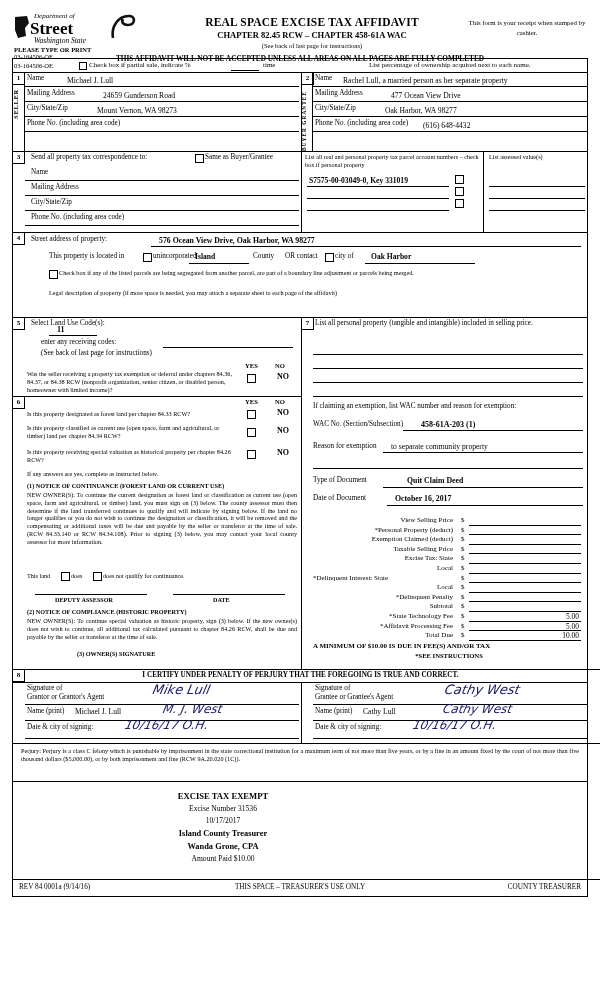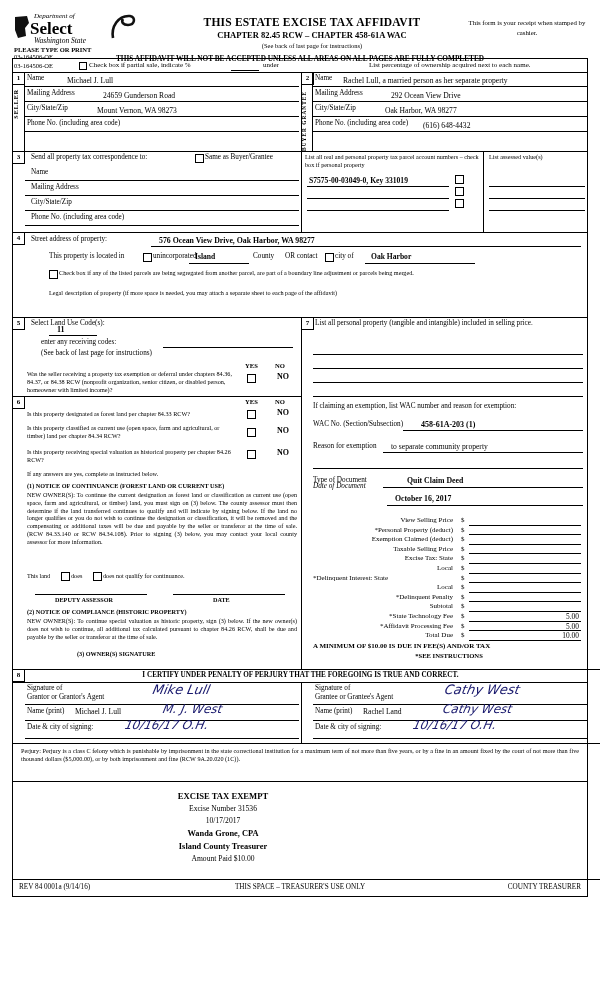--- a/index.html
+++ b/index.html
@@ -51,47 +51,47 @@
 </head>
 <body>
 
 <div class="page">
 
   <div class="hdr">
     <svg class="logo" viewBox="0 0 16 26">
       <path d="M1 3 L13 2 L15 9 L11 14 L12 22 L4 24 L1 16 Z" fill="#111"></path>
     </svg>
     <div class="dept">Department of</div>
-    <div class="revenue">Select</div>
+    <div class="revenue">Street</div>
     <div class="wastate">Washington State</div>
     <svg class="swirl" viewBox="0 0 26 28">
       <path d="M3 25 C1 14 8 2 20 3 C26 4 25 12 18 12 C13 12 11 9 13 6" stroke="#111" stroke-width="2.6" fill="none"></path>
     </svg>
     <div class="pleasetype">PLEASE TYPE OR PRINT</div>
     <div class="forms">
       <div>03-164506-OE</div>
       <div>03-164506-OE</div>
     </div>
     <div class="titleblock">
-      <div class="t1">THIS ESTATE EXCISE TAX AFFIDAVIT</div>
+      <div class="t1">REAL SPACE EXCISE TAX AFFIDAVIT</div>
       <div class="t2">CHAPTER 82.45 RCW – CHAPTER 458-61A WAC</div>
       <div class="t3">(See back of last page for instructions)</div>
     </div>
     <div class="receipt">This form is your receipt when stamped by cashier.</div>
     <div class="notice">THIS AFFIDAVIT WILL NOT BE ACCEPTED UNLESS ALL AREAS ON ALL PAGES ARE FULLY COMPLETED</div>
   </div>
 
   <div class="outer">
 
     <div class="chkline">
       <div class="cb" style="left:66px; top:3px;"></div>
       <span style="position:absolute; left:76px; top:2px;">Check box if partial sale, indicate %</span>
       <span class="uline" style="left:218px; top:11px; width:28px;"></span>
       <span style="position:absolute; left:222px; top:2px;"></span>
-      <span style="position:absolute; left:250px; top:2px;">under</span>
+      <span style="position:absolute; left:250px; top:2px;">time</span>
       <span style="position:absolute; left:356px; top:2px;">List percentage of ownership acquired next to each name.</span>
     </div>
 
     <div class="party">
       <div class="vline" style="left:288px;"></div>
 
       <div class="secnum" style="left:0;">1</div>
       <div class="vline" style="left:11px;"></div>
       <div class="sidelabel" style="left:0; top:16px;">SELLER</div>
 
@@ -114,21 +114,21 @@
       <div class="secnum" style="left:288px; border-left:1px solid #000;">2</div>
       <div class="vline" style="left:299px;"></div>
       <div class="sidelabel" style="left:288px; top:18px; font-size:5.4px;">BUYER GRANTEE</div>
 
       <div class="lbl" style="left:302px; top:1px;">Name</div>
       <div class="uline" style="left:300px; top:13px; width:274px;"></div>
       <div class="val" style="left:330px; top:3px;">Rachel Lull, a married person as her separate property</div>
 
       <div class="lbl" style="left:302px; top:16px;">Mailing Address</div>
       <div class="uline" style="left:300px; top:28px; width:274px;"></div>
-      <div class="val" style="left:378px; top:18px;">292 Ocean View Drive</div>
+      <div class="val" style="left:378px; top:18px;">477 Ocean View Drive</div>
 
       <div class="lbl" style="left:302px; top:31px;">City/State/Zip</div>
       <div class="uline" style="left:300px; top:43px; width:274px;"></div>
       <div class="val" style="left:372px; top:33px;">Oak Harbor, WA 98277</div>
 
       <div class="lbl" style="left:302px; top:46px;">Phone No. (including area code)</div>
       <div class="uline" style="left:300px; top:58px; width:274px;"></div>
       <div class="val" style="left:410px; top:48px;">(616) 648-4432</div>
     </div>
 
@@ -267,21 +267,21 @@
 
       <div class="lbl" style="left:300px; top:124px;">Reason for exemption</div>
       <div class="uline" style="left:370px; top:134px; width:200px;"></div>
       <div class="val" style="left:378px; top:124px; font-size:7.6px;">to separate community property</div>
       <div class="uline" style="left:300px; top:150px; width:270px;"></div>
 
       <div class="lbl" style="left:300px; top:158px;">Type of Document</div>
       <div class="uline" style="left:370px; top:169px; width:200px;"></div>
       <div class="val b" style="left:378px; top:158px; font-size:7.8px;margin-left:16px;">Quit Claim Deed</div>
 
-      <div class="lbl" style="left:300px; top:164px;font-style:italic;">Date of Document</div>
+      <div class="lbl" style="left:300px; top:176px;">Date of Document</div>
       <div class="uline" style="left:374px; top:187px; width:196px;"></div>
       <div class="val b" style="left:382px; top:176px; font-size:7.8px;">October 16, 2017</div>
 
       <div id="tax-lines">
           <div class="lbl" style="left: 300px; top: 198px; width: 140px; text-align: right; font-size: 7px;">View Selling Price</div>
           <div class="lbl" style="left: 448px; top: 198px; font-size: 7px;">$</div>
           <div class="uline" style="left: 456px; top: 206.6px; width: 112px;"></div>
           <div class="val" style="left: 456px; top: 198px; width: 110px; text-align: right; font-size: 7.4px;"></div>
           <div class="lbl" style="left: 300px; top: 207.6px; width: 140px; text-align: right; font-size: 7px;">*Personal Property (deduct)</div>
           <div class="lbl" style="left: 448px; top: 207.6px; font-size: 7px;">$</div>
@@ -358,43 +358,43 @@
       <div class="lbl" style="left:14px; top:53px;">Date &amp; city of signing:</div>
       <div class="sig" style="position:absolute; left:112px; top:48px; font-size:12px;">10/16/17  O.H.</div>
       <div class="uline" style="left:12px; top:68px; width:274px;"></div>
 
       <div class="lbl" style="left:302px; top:14px;">Signature of</div>
       <div class="lbl" style="left:302px; top:23px;">Grantee or Grantee's Agent</div>
       <div class="sig" style="position:absolute; left:432px; top:12px;">Cathy West</div>
       <div class="uline" style="left:300px; top:34px; width:274px;"></div>
 
       <div class="lbl" style="left:302px; top:37px;">Name (print)</div>
-      <div class="val" style="left:350px; top:37px;">Rachel Land</div>
+      <div class="val" style="left:350px; top:37px;">Cathy Lull</div>
       <div class="sig" style="position:absolute; left:430px; top:32px; font-size:12px;">Cathy West</div>
       <div class="uline" style="left:300px; top:50px; width:274px;"></div>
 
       <div class="lbl" style="left:302px; top:53px;">Date &amp; city of signing:</div>
       <div class="sig" style="position:absolute; left:400px; top:48px; font-size:12px;">10/16/17  O.H.</div>
       <div class="uline" style="left:300px; top:68px; width:274px;"></div>
 
       <div class="uline" style="left:0; top:73px; width:600px; border-bottom:1.2px solid #000;"></div>
     </div>
 
     <div class="row" style="position:relative; min-height:30px; padding:3px 8px 4px 8px;">
       <div class="xsmall" style="text-align:justify; line-height:1.3;">Perjury:  Perjury is a class C felony which is punishable by imprisonment in the state correctional institution for a maximum term of not more than five years, or by a fine in an amount fixed by the court of not more than five thousand dollars ($5,000.00), or by both imprisonment and fine (RCW 9A.20.020 (1C)).</div>
     </div>
     <div class="uline" style="position:relative; left:0; width:100%; border-bottom:1.2px solid #000;"></div>
 
     <div class="row" style="position:relative; height:98px;">
       <div class="stamp" style="position:absolute; left:110px; top:8px; width:200px;">
         <div class="b" style="font-size:8.6px;">EXCISE TAX EXEMPT</div>
         <div>Excise Number 31536</div>
         <div>10/17/2017</div>
+        <div class="b" style="font-size:8.4px;">Island County Treasurer</div>
         <div class="b" style="font-size:8.4px;">Wanda Grone, CPA</div>
-        <div class="b" style="font-size:8.4px;">Island County Treasurer</div>
         <div>Amount Paid $10.00</div>
       </div>
       <div class="uline" style="left:0; bottom:0; width:600px; border-bottom:1.2px solid #000;"></div>
     </div>
 
     <div class="footer">
       <div style="position:absolute; left:6px; top:3px;">REV 84 0001a (9/14/16)</div>
       <div style="position:absolute; left:0; top:3px; width:100%; text-align:center;">THIS SPACE – TREASURER'S USE ONLY</div>
       <div style="position:absolute; right:6px; top:3px;">COUNTY TREASURER</div>
     </div>

